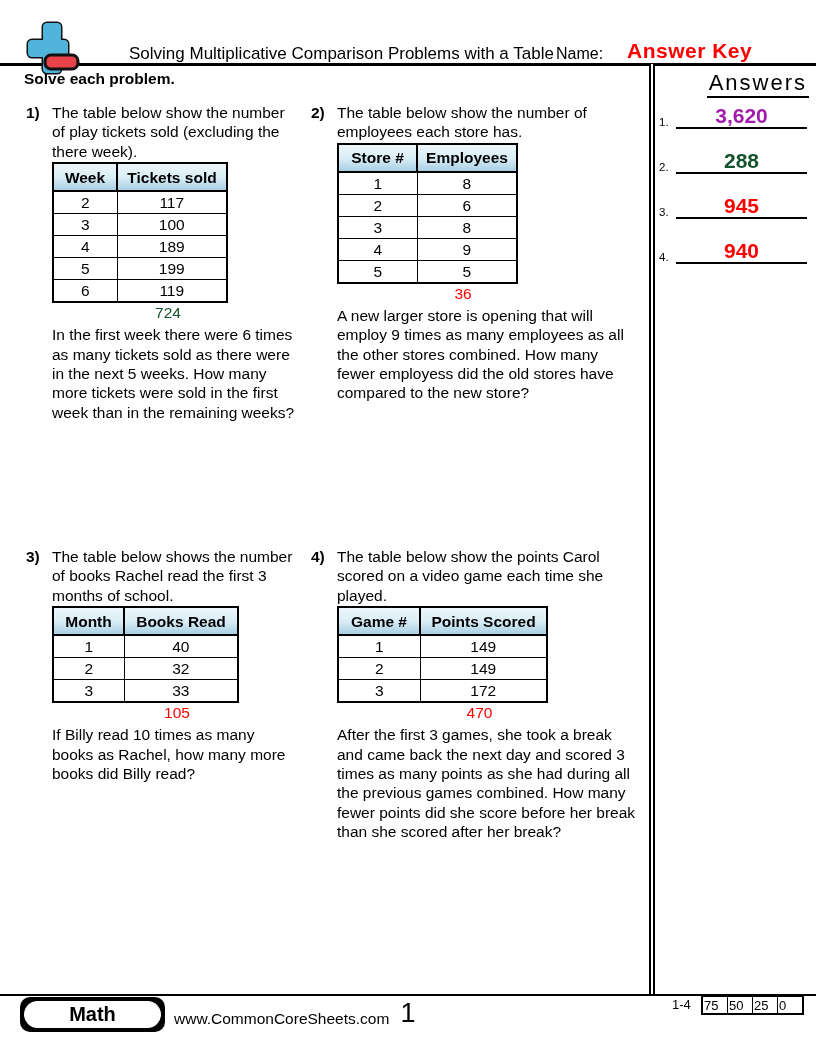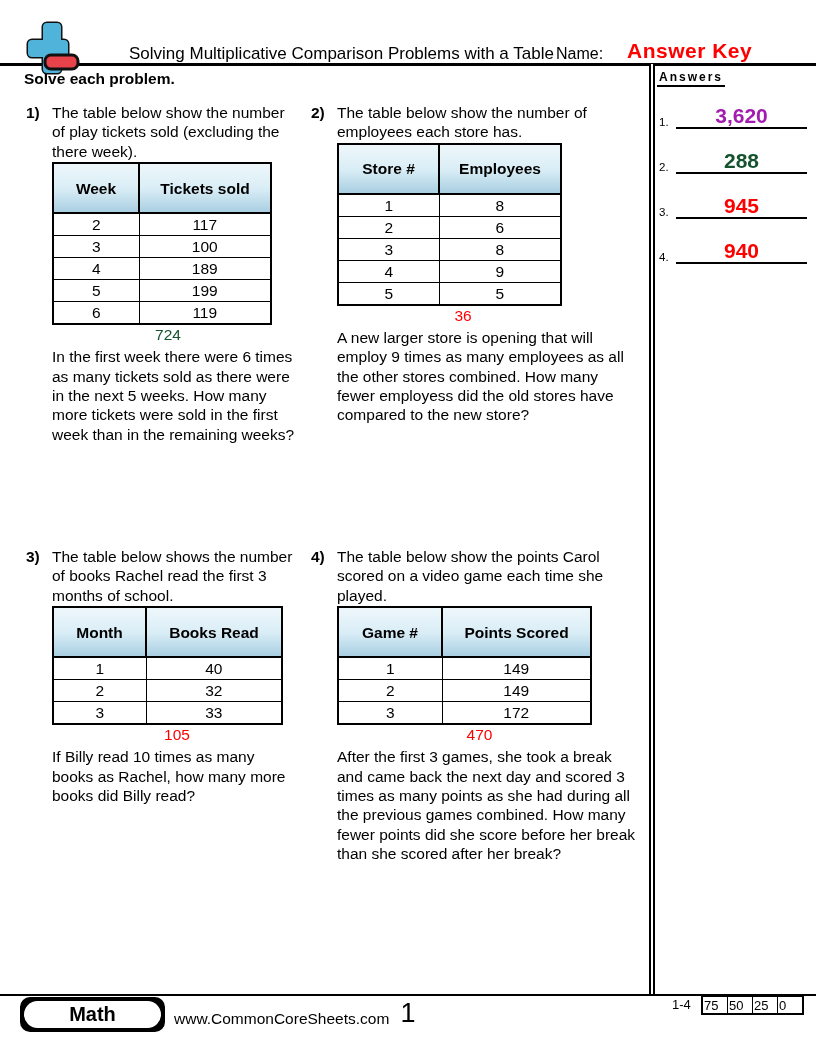--- a/index.html
+++ b/index.html
@@ -15,37 +15,37 @@
   
   .logo{position:absolute;left:22px;top:20px;z-index:3;}
   .title{position:absolute;left:121px;top:44px;font-size:17px;white-space:nowrap;margin-left:8px;}
   .name-label{position:absolute;left:556px;top:45px;font-size:16px;}
   .answer-key{position:absolute;left:627px;top:39px;font-size:21px;font-weight:bold;
               letter-spacing:.5px;white-space:nowrap;}
   .instruction{position:absolute;left:24px;top:70px;font-size:15.5px;font-weight:bold;}
 
   
   .answers-panel{position:absolute;left:657px;top:70px;width:152px;}
-  .answers-title{text-align:left;font-size:12px;font-weight:bold;letter-spacing:2px;}
+  .answers-title{text-align:right;font-size:22px;font-weight:normal;letter-spacing:2px;}
   .answers-title span{border-bottom:2px solid #000;padding:0 2px 1px 2px;}
   .answer-item{position:absolute;left:2px;width:148px;display:flex;align-items:flex-end;}
   .answer-item .num{font-size:11.5px;width:17px;padding-bottom:1px;}
   .answer-item .line{flex:1;border-bottom:2px solid #000;text-align:center;line-height:1.05;
                      font-size:21px;font-weight:bold;}
   .ai-1{top:35px;}.ai-2{top:80px;}.ai-3{top:125px;}.ai-4{top:170px;}
 
   
   .problem{position:absolute;font-size:15.5px;line-height:19.4px;}
   .p1{left:52px;top:103px;}.p2{left:337px;top:103px;}
   .p3{left:52px;top:547px;}.p4{left:337px;top:547px;}
   .pnum{position:absolute;left:-26px;top:0;font-weight:bold;}
   .tline{white-space:nowrap;}
 
   table.wtable{border-collapse:collapse;border:2px solid #000;margin-top:1px;}
-  .wtable th{border:2px solid #000;font-size:15.5px;font-weight:bold;height:26px;padding:11px;
+  .wtable th{border:2px solid #000;font-size:15.5px;font-weight:bold;height:26px;padding:0;
              text-align:center;background:linear-gradient(180deg,#eef7fb 0%,#d9edf6 52%,#a9cfe2 100%);margin-top:35px;}
   .wtable td{border:1px solid #000;font-size:15.5px;height:21px;padding:0;text-align:center;background:#fff;}
   .t1 .c1{width:62px;}  .t1 .c2{width:108px;}
   .t2 .c1{width:77px;}  .t2 .c2{width:98px;}
   .t3 .c1{width:69px;}  .t3 .c2{width:112px;}
   .t4 .c1{width:80px;}  .t4 .c2{width:125px;}
 
   .sum{margin-top:1px;text-align:center;font-size:15.5px;line-height:17px;}
   .s1{margin-left:62px;width:108px;}
   .s2{margin-left:77px;width:98px;}

